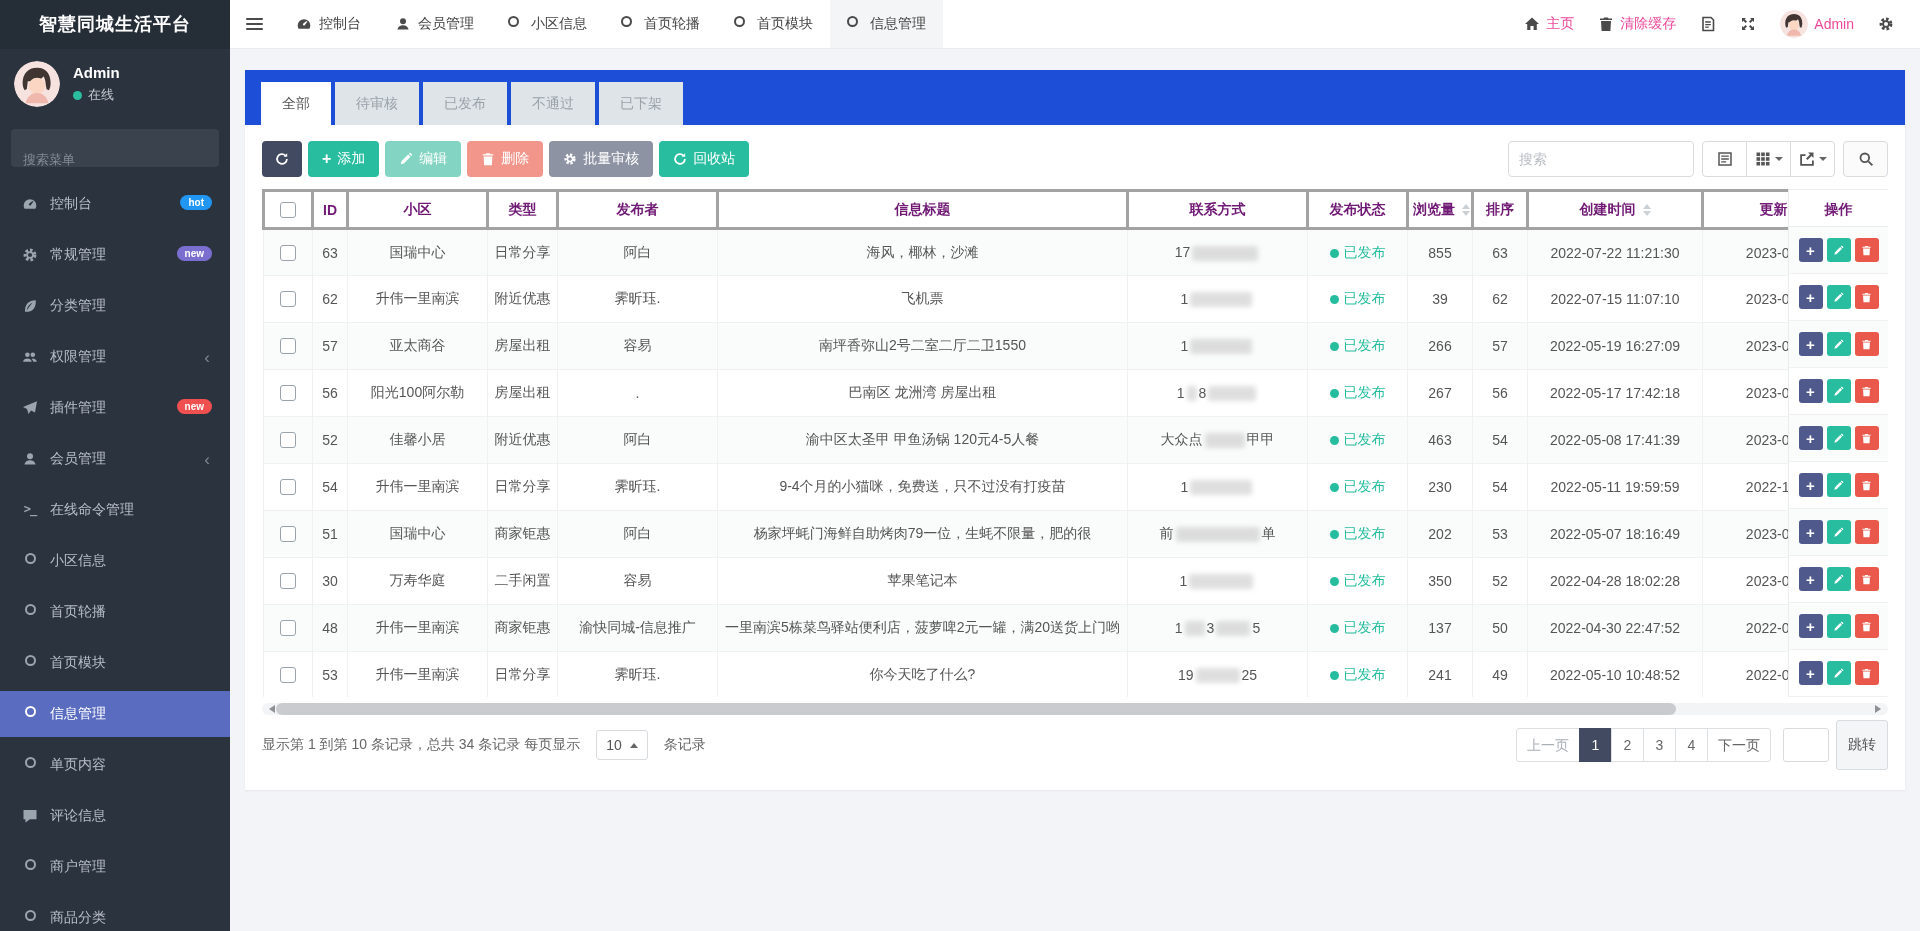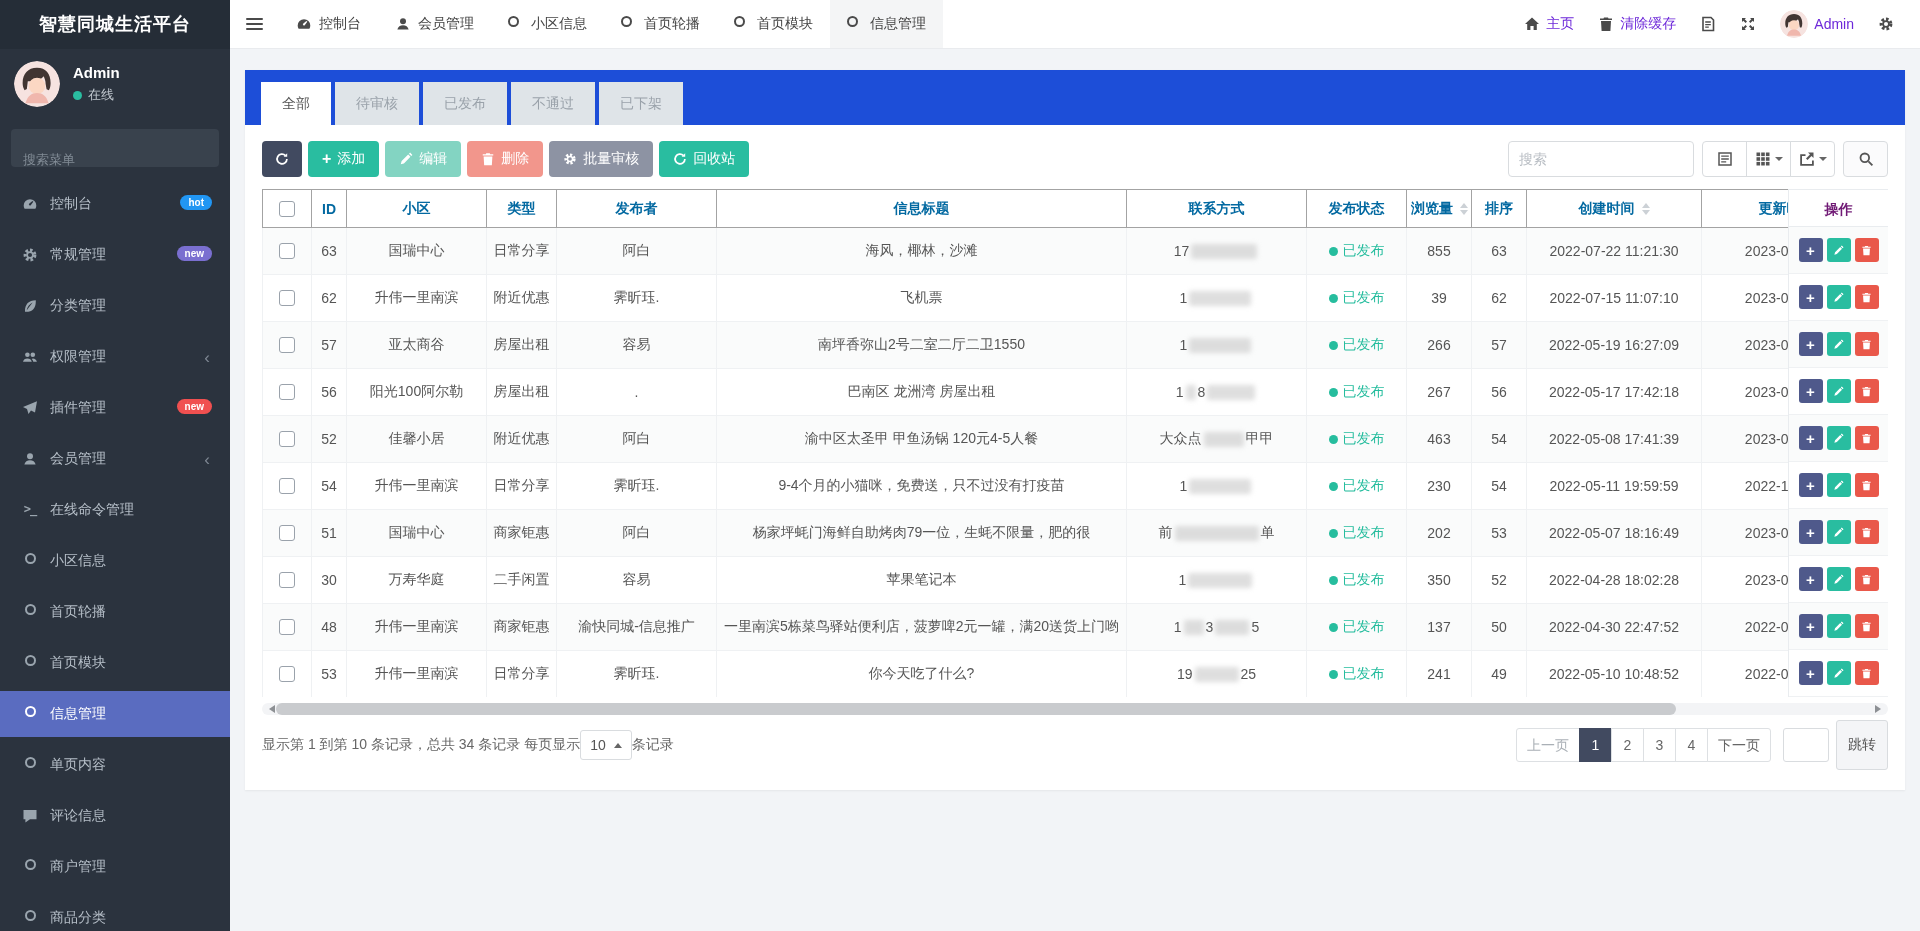--- a/index.html
+++ b/index.html
@@ -33,21 +33,21 @@
 
   
   #topbar { position:absolute; left:230px; top:0; right:0; height:49px; background:#fff; display:flex; align-items:stretch; border-bottom:1px solid #e9ebee; z-index:4; }
   .burger { display:flex; flex-direction:column; justify-content:center; gap:3px; padding:0 16px; cursor:pointer; }
   .burger i { width:17px; height:2px; background:#4a4a4a; border-radius:1px; }
   #topbar-nav { display:flex; }
   .t-item { display:flex; align-items:center; gap:7px; padding:0 17px; font-size:14px; color:#444; cursor:pointer; }
   .t-item .t-ico { color:#4a4a4a; display:flex; }
   .t-item.active { background:#f4f5f6; }
   .top-right { margin-left:auto; display:flex; align-items:center; padding-right:14px; }
-  .tr-item { display:flex; align-items:center; gap:6px; padding:0 12px; font-size:14px; color:#6d28d9; height:49px; cursor:pointer; }
+  .tr-item { display:flex; align-items:center; gap:6px; padding:0 12px; font-size:14px; color:#ec4899; height:49px; cursor:pointer; }
   .tr-item .t-ico { color:#4a4a4a; display:flex; }
   .avatar-sm { width:28px; height:28px; border-radius:50%; overflow:hidden; }
   .avatar-sm svg { width:100%; height:100%; display:block; }
 
   
   #card { position:absolute; left:245px; top:70px; width:1660px; height:720px; background:#fff; box-shadow:0 1px 2px rgba(0,0,0,.06); }
   .tabstrip { height:55px; background:#1d4ed8; display:flex; align-items:flex-end; padding-left:16px; }
   .ftab { height:43px; line-height:43px; padding:0 21px; font-size:14px; color:#9aa2aa; background:#dfe4e8; margin-right:4px; cursor:pointer; }
   .ftab.active { background:#fff; color:#555; }
   .card-body { padding:16px 17px 0; }
@@ -70,21 +70,21 @@
   .btn-group { display:flex; margin-left:8px; }
   .gbtn { height:36px; min-width:45px; background:#fff; border:1px solid #d9dcdf; display:flex; align-items:center; justify-content:center; gap:4px; color:#555; cursor:pointer; margin-left:-1px; }
   .btn-group .gbtn:first-child { border-radius:4px 0 0 4px; margin-left:0; }
   .btn-group .gbtn:last-child { border-radius:0 4px 4px 0; }
   .gbtn-search { margin-left:8px; border-radius:4px; background:#fbfbfc; }
   .caret-dn { width:0; height:0; border:4px solid transparent; border-top-color:#666; margin-top:4px; }
 
   
   .table-wrap { position:relative; height:508px; overflow:hidden; }
   table.grid { border-collapse:collapse; table-layout:fixed; width:1609px; }
-  table.grid th { height:38px; font-size:14px; color:#0369a1; font-weight:bold; border:1px solid #a3a3a3; background:#fff; padding:0 4px; white-space:nowrap; overflow:hidden; }
+  table.grid th { height:38px; font-size:14px; color:#701a75; font-weight:bold; border:3px solid #a3a3a3; background:#fff; padding:0 4px; white-space:nowrap; overflow:hidden; }
   table.grid td { height:47px; font-size:14px; color:#555; text-align:center; border:1px solid #eff1f3; border-top:none; padding:0 6px; white-space:nowrap; overflow:hidden; }
   table.grid tbody tr:nth-child(odd) { background:#fafbfb; }
   .cb { width:16px; height:16px; border:1.5px solid #9aa2ab; border-radius:3px; background:#fff; margin:0 auto; cursor:pointer; }
   .sorts { display:inline-flex; flex-direction:column; margin-left:7px; vertical-align:middle; gap:2px; }
   .sorts i { width:0; height:0; border:4px solid transparent; display:block; }
   .sorts .up { border-bottom:5px solid #ccd1d6; }
   .sorts .dn { border-top:5px solid #ccd1d6; }
   .pub { color:#26bd9e; }
   .pub .dot { width:9px; height:9px; border-radius:50%; background:#26bd9e; display:inline-block; margin-right:5px; vertical-align:-1px; }
   .blur { display:inline-block; height:15px; border-radius:2px; background:#c4c4c4; filter:blur(2.5px); opacity:.55; vertical-align:middle; margin:0 2px; }
@@ -102,21 +102,21 @@
 
   
   .hscroll { position:relative; height:12px; margin-top:6px; background:#f3f4f6; border-radius:6px; }
   .hs-thumb { position:absolute; left:14px; top:0; height:12px; width:1400px; background:#c9cbce; border-radius:6px; }
   .hs-arr { position:absolute; top:2px; width:0; height:0; border:4px solid transparent; }
   .hs-left { left:3px; border-right:6px solid #8d9094; }
   .hs-right { right:3px; border-left:6px solid #8d9094; }
 
   
   .t-footer { display:flex; justify-content:space-between; align-items:center; margin-top:12px; height:36px; }
-  .f-left { display:flex; align-items:center; font-size:14px; color:#666; gap:0; }
+  .f-left { display:flex; align-items:center; font-size:14px; color:#666; gap:16px; }
   .pg-size { display:flex; align-items:center; gap:8px; height:30px; border:1px solid #d9dcdf; border-radius:3px; padding:0 9px; color:#555; cursor:pointer; }
   .caret-up { width:0; height:0; border:4px solid transparent; border-bottom:5px solid #666; margin-top:-4px; }
   .f-right { display:flex; align-items:center; }
   .pg { display:flex; }
   .pg-cell { min-width:33px; height:34px; line-height:32px; text-align:center; border:1px solid #dde0e3; background:#fff; font-size:14px; color:#666; margin-left:-1px; cursor:pointer; padding:0 10px; }
   .pg .pg-cell:first-child { margin-left:0; border-radius:3px 0 0 3px; }
   .pg .pg-cell:last-child { border-radius:0 3px 3px 0; }
   .pg-cell.disabled { color:#aab0b6; }
   .pg-cell.active { background:#414a60; border-color:#414a60; color:#fff; }
   .jump-input { width:46px; height:34px; border:1px solid #d9dcdf; border-radius:3px; margin-left:12px; outline:none; padding:0 6px; font-size:14px; font-family:inherit; }

